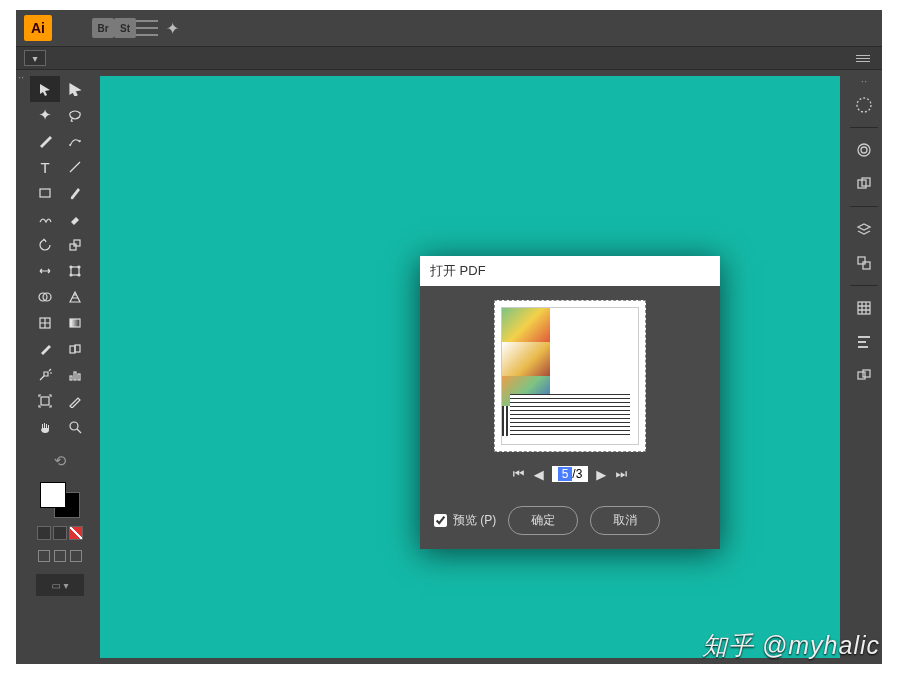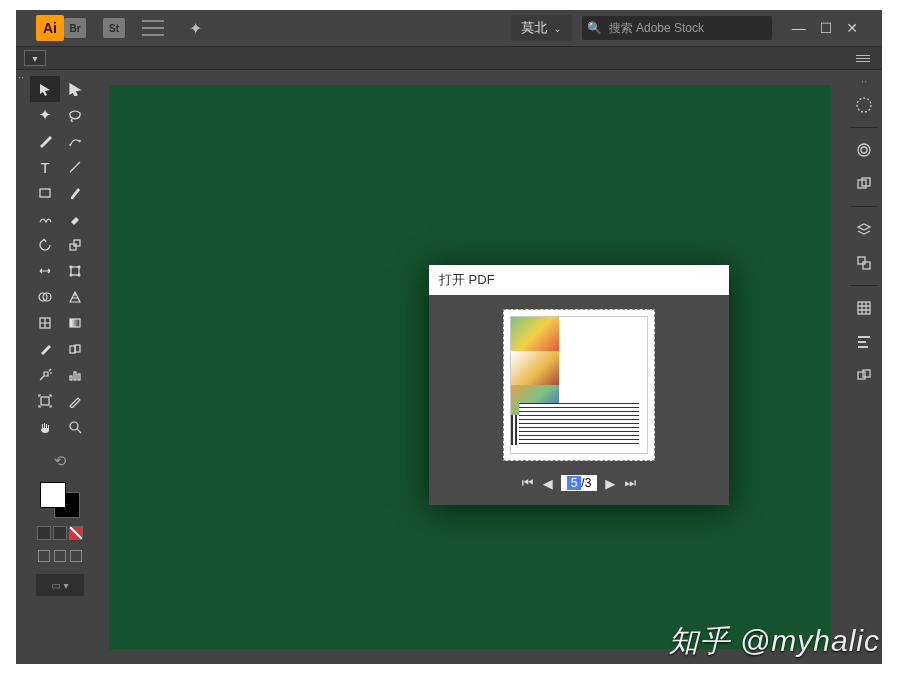--- a/index.html
+++ b/index.html
@@ -1,20 +1,20 @@
 <!DOCTYPE html>
 <html><head>
 <meta charset="utf-8">
 <style>
 *{box-sizing:border-box;margin:0;padding:0;font-family:"Segoe UI","Microsoft YaHei",sans-serif;-webkit-font-smoothing:antialiased}
 body{width:898px;height:676px;background:#fff;overflow:hidden;position:relative}
 .frame{position:absolute;left:16px;top:10px;width:866px;height:654px;background:#434343;display:flex;flex-direction:column}
-.titlebar{height:36px;background:#434343;display:flex;align-items:center;padding:0 14px}
+.titlebar{height:36px;background:#434343;display:flex;align-items:center;padding:0 2px}
 .ai-logo{width:28px;height:26px;background:#ff9a00;color:#330000;font-weight:bold;font-size:14px;display:flex;align-items:center;justify-content:center;margin-left:6px;border-radius:2px}
-.tb-icons{display:flex;gap:17px;align-items:center}
+.tb-icons{display:flex;gap:0;margin-left:40px;align-items:center}
 .tb-icons .ic{width:22px;height:20px;background:#7a7a7a;color:#2a2a2a;font-size:10px;font-weight:bold;display:flex;align-items:center;justify-content:center;border-radius:2px}
 .tb-icons .lines{width:22px;height:16px;display:flex;flex-direction:column;justify-content:space-between}
 .tb-icons .lines span{height:2px;background:#8a8a8a}
 .tb-icons .rocket{color:#bbb;font-size:16px;margin-left:8px}
 .tb-right{margin-left:auto;display:flex;align-items:center;gap:10px}
 .user-drop{color:#ddd;font-size:13px;padding:4px 10px;background:#3a3a3a;display:flex;align-items:center;gap:6px}
 .chev{font-size:10px;color:#bbb}
 .search-box{background:#2b2b2b;height:24px;width:190px;display:flex;align-items:center;color:#999;font-size:12px;padding:0 6px;border-radius:2px;gap:6px}
 .win-btns{display:flex;gap:14px;margin:0 10px;color:#ccc;font-size:14px}
 .win-btns span{cursor:pointer}
@@ -36,21 +36,21 @@
 .swatch{position:relative;width:40px;height:36px;margin-top:4px}
 .sw-f{position:absolute;width:26px;height:26px;background:#fff;border:1px solid #000;left:0;top:0}
 .sw-b{position:absolute;width:26px;height:26px;background:#000;border:1px solid #666;right:0;bottom:0}
 .mini-row{display:flex;gap:2px;margin-top:4px}
 .mini{width:14px;height:14px;border:1px solid #666;background:#333}
 .mini.red{background:#d33;position:relative}
 .mini.red:after{content:"";position:absolute;inset:0;background:linear-gradient(45deg,transparent 45%,#fff 45%,#fff 55%,transparent 55%)}
 .screen-ic{display:flex;gap:4px;margin-top:6px}
 .screen-ic div{width:12px;height:12px;border:1px solid #888}
 .view-btn{width:48px;height:22px;background:#2f2f2f;margin-top:8px;display:flex;align-items:center;justify-content:center;color:#999;font-size:10px}
-.canvas{flex:1;background:#14532d;margin:15px;position:relative}
+.canvas{flex:1;background:#14b8a6;margin:6px;position:relative}
 .rightdock{width:36px;background:#434343;display:flex;flex-direction:column;align-items:center;padding-top:4px;gap:2px}
 .dock-ic{width:30px;height:32px;display:flex;align-items:center;justify-content:center;color:#ddd;font-size:16px;cursor:pointer}
 .dock-ic svg{stroke:#ccc;fill:none;stroke-width:1.3}
 .dock-sep{height:1px;width:28px;background:#2a2a2a;margin:4px 0}
 
 .dlg{position:absolute;left:320px;top:180px;width:300px;background:#4a4a4a;color:#ddd;box-shadow:0 4px 30px rgba(0,0,0,.6);font-size:12px}
 .dlg-title{background:#fff;color:#333;padding:6px 10px;font-size:13px}
 .dlg-body{padding:14px}
 .thumb-wrap{display:flex;justify-content:center}
 .thumb{width:152px;height:152px;background:#fff;border:1px dashed #888;position:relative;overflow:hidden}
@@ -63,52 +63,37 @@
 .pager{display:flex;justify-content:center;align-items:center;gap:6px;margin-top:14px}
 .pbtn{color:#ddd;cursor:pointer;font-size:13px;width:14px;text-align:center}
 .pbox{background:#fff;color:#000;padding:1px 6px;font-size:12px;display:inline-flex;align-items:center}
 .pbox .cur{background:#4a7dff;color:#fff;padding:0 4px}
 .info{color:#bbb;margin-top:16px;font-size:12px;line-height:1.5}
 .info p{margin-top:10px}
 .dlg-foot{display:flex;align-items:center;gap:12px;margin-top:24px}
 .chk{display:flex;align-items:center;gap:6px;font-size:12px}
 .chk input{accent-color:#fff}
 .dlg-btn{border:1px solid #999;background:transparent;color:#ddd;padding:5px 22px;border-radius:14px;cursor:pointer;font-size:12px}
-.watermark{position:absolute;right:18px;bottom:14px;color:#eee;font-size:30px;font-style:italic;letter-spacing:1px;text-shadow:0 1px 2px #000}
+.watermark{position:absolute;right:18px;bottom:14px;color:#eee;font-size:25px;font-style:italic;letter-spacing:1px;text-shadow:0 1px 2px #000}
 </style>
 </head>
 <body>
 
 <div class="frame">
   <div class="titlebar">
     <div class="ai-logo">Ai</div>
     <div class="tb-icons">
       <div class="ic">Br</div>
       <div class="ic">St</div>
       <div class="lines">
           <span></span>
           <span></span>
           <span></span>
         </div>
       <div class="rocket">✦</div>
-    </div>
-    <div class="tb-right">
-      <div class="user-drop">
-        <span>莫北</span>
-        <span class="chev">⌄</span>
-      </div>
-      <div class="search-box">
-        <span>🔍</span>
-        <span>搜索 Adobe Stock</span>
-      </div>
-      <div class="win-btns">
-        <span>—</span>
-        <span>☐</span>
-        <span>✕</span>
-      </div>
     </div>
   </div>
 
 
   <div class="controlbar">
     <div class="ctrl-dd">▾</div>
     <div class="hamb">
         <span></span>
         <span></span>
         <span></span>
@@ -308,20 +293,28 @@
           <div class="pager">
             <span class="pbtn">⏮</span>
             <span class="pbtn">◀</span>
             <span class="pbox">
               <span class="cur">5</span>
               <span>/3</span>
             </span>
             <span class="pbtn">▶</span>
             <span class="pbtn">⏭</span>
           </div>
+          <div class="dlg-foot">
+            <label class="chk">
+              <input type="checkbox" checked="" style="">
+              <span>预览 (P)</span>
+            </label>
+            <button class="dlg-btn">确定</button>
+            <button class="dlg-btn">取消</button>
+          </div>
         </div>
       </div>
     </div>
 
     <div class="rightdock">
       <div class="dots">··</div>
       <div class="dock-ic">
           <svg width="18" height="18">
             <circle cx="9" cy="9" r="7" stroke-dasharray="2 2"></circle>
           </svg>

